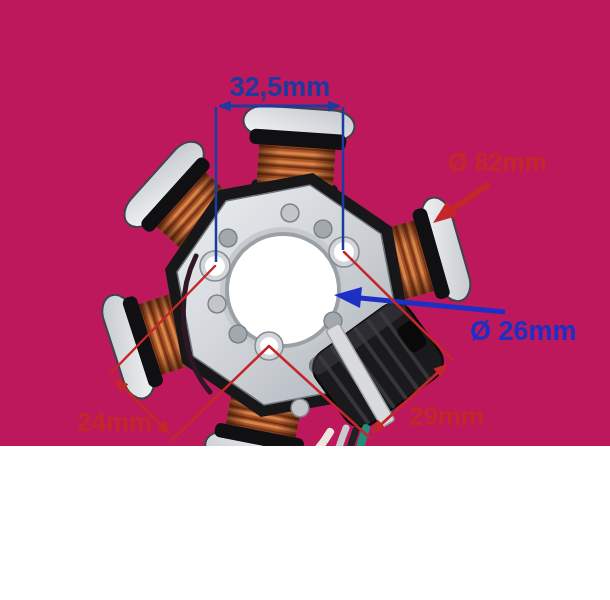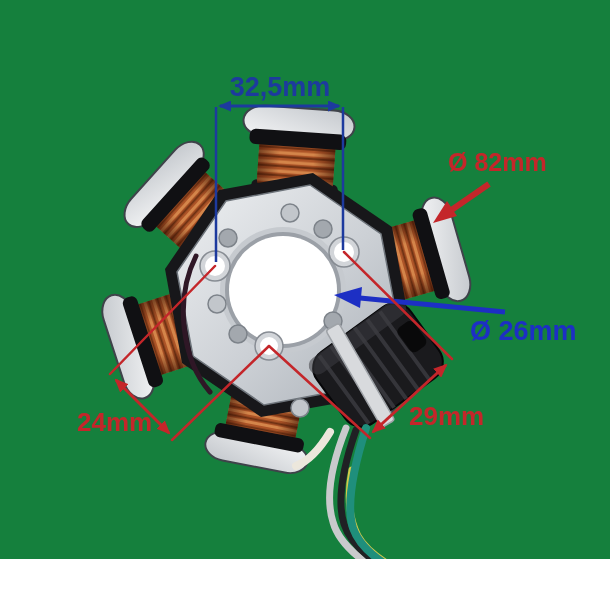--- a/index.html
+++ b/index.html
@@ -1,17 +1,17 @@
 <!DOCTYPE html>
 <html><head>
 <meta charset="utf-8">
 <style>
   html,body{margin:0;padding:0;background:#fff;}
   .canvas{
-    position:relative;width:610px;height:559px;background:#15803d;overflow:hidden;
+    position:relative;width:610px;height:446px;background:#be185d;overflow:hidden;
     font-family:"Liberation Sans",sans-serif;
   }
   svg{display:block}
   text{font-family:"Liberation Sans",sans-serif;font-weight:bold;}
 </style>
 </head>
 <body>
 
 <div class="canvas">
 <svg width="610" height="600" viewBox="0 0 610 600">

